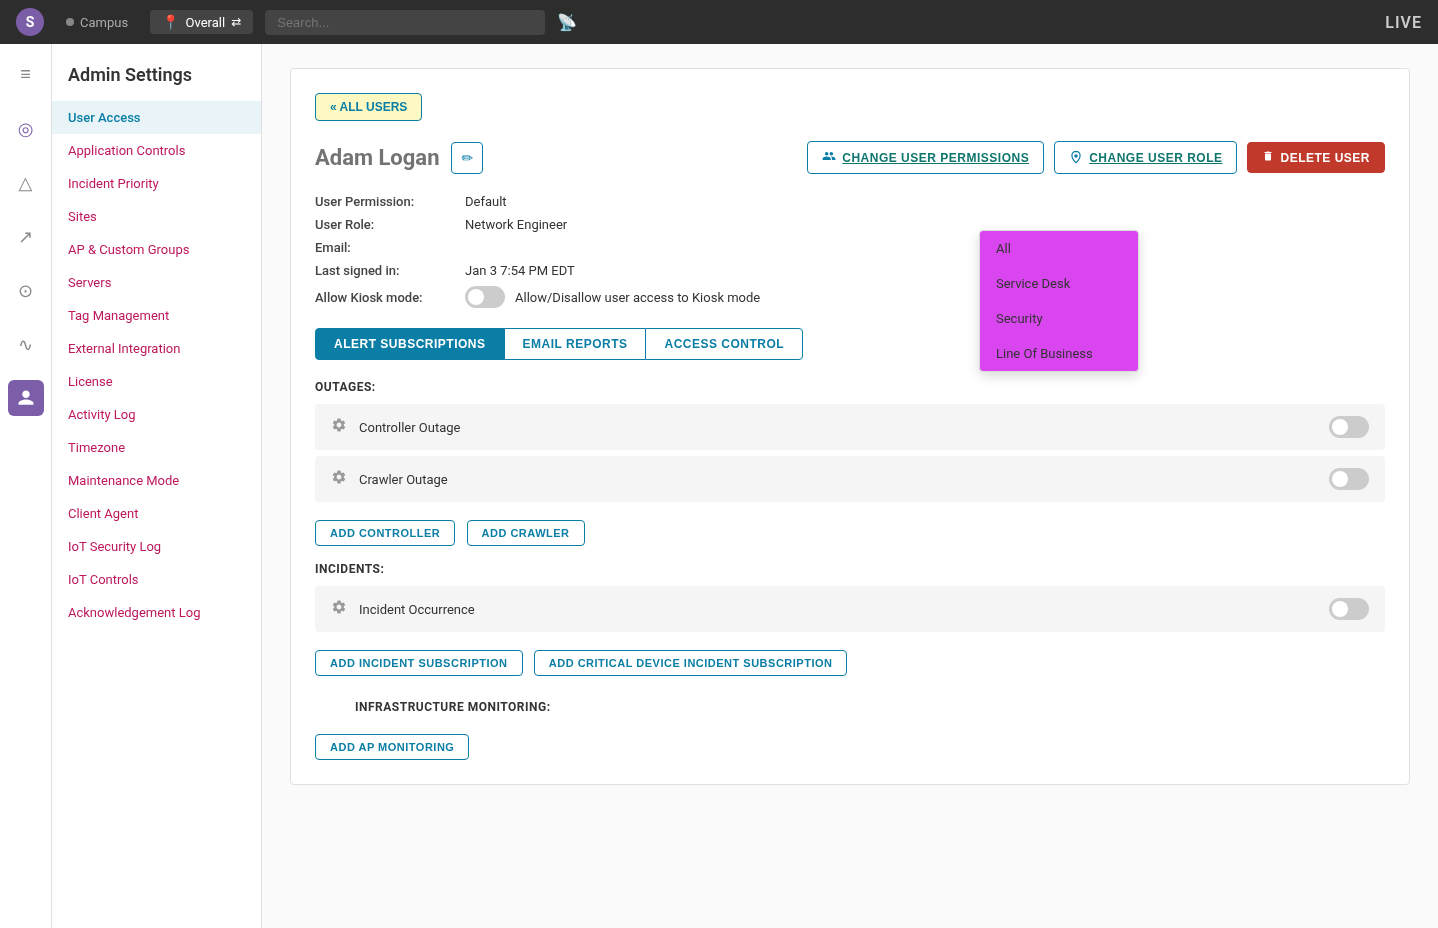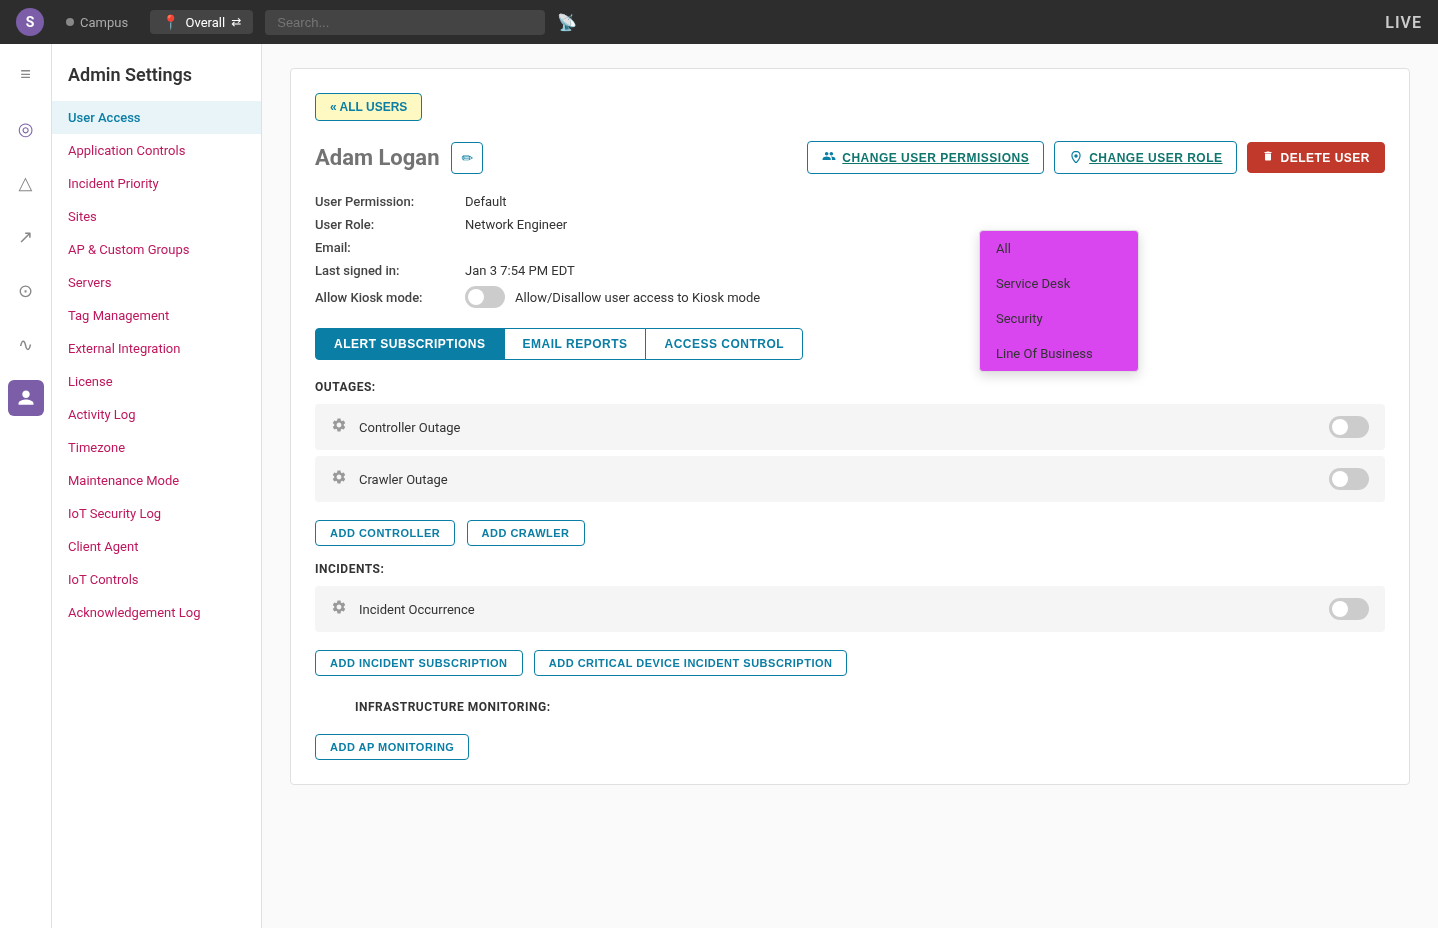--- a/index.html
+++ b/index.html
@@ -215,22 +215,22 @@
     <div class="left-nav-item">Incident Priority</div>
     <div class="left-nav-item">Sites</div>
     <div class="left-nav-item">AP &amp; Custom Groups</div>
     <div class="left-nav-item">Servers</div>
     <div class="left-nav-item">Tag Management</div>
     <div class="left-nav-item">External Integration</div>
     <div class="left-nav-item">License</div>
     <div class="left-nav-item">Activity Log</div>
     <div class="left-nav-item">Timezone</div>
     <div class="left-nav-item">Maintenance Mode</div>
+    <div class="left-nav-item">Client Agent</div>
     <div class="left-nav-item">IoT Security Log</div>
-    <div class="left-nav-item">Client Agent</div>
     <div class="left-nav-item">IoT Controls</div>
     <div class="left-nav-item">Acknowledgement Log</div>
   </div>
 
   <div class="main-content">
     <div class="content-panel">
 
       
       <button class="back-btn">« ALL USERS</button>
 

